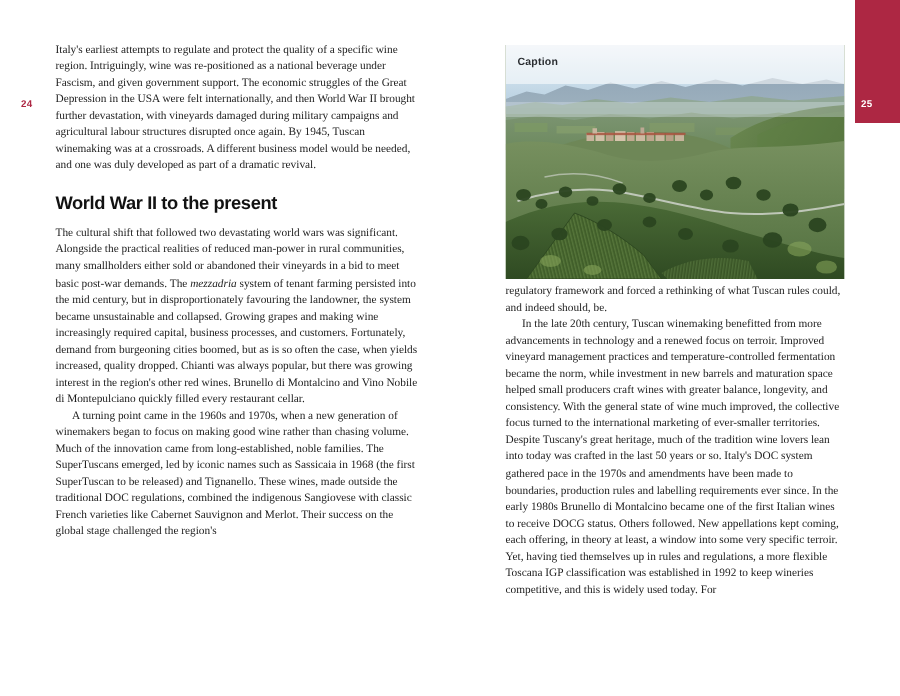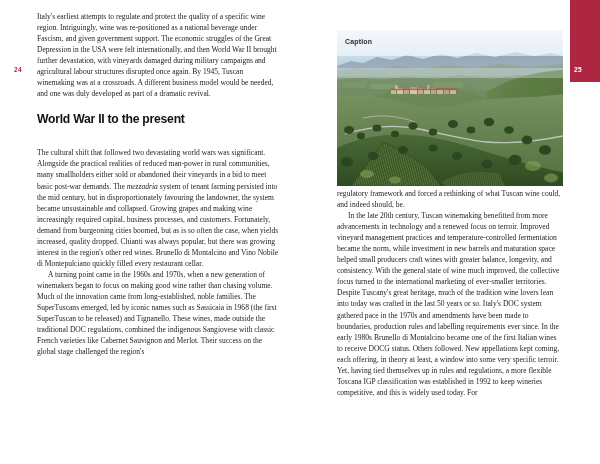--- a/index.html
+++ b/index.html
@@ -49,21 +49,21 @@
     font-size: 6.5px;
     font-weight: 700;
     letter-spacing: 0.3px;
     color: #ad2743;
   }
 
   
   .col-left {
     position: absolute;
     left: 37px;
-    top: 11px;
+    top: 27px;
     width: 243px;
   }
   .col-right {
     position: absolute;
     left: 337px;
     top: 188px;
     width: 226px;
   }
 
   p.body {
@@ -71,21 +71,21 @@
     font-size: 7.55px;
     line-height: 11.05px;
     text-align: left;
     color: #1c1c1c;
     -webkit-font-smoothing: antialiased;
   }
   p.body + p.body { text-indent: 11px; }
   p.body.no-indent { text-indent: 0; }
 
   h2.heading {
-    margin: 13px 0 21px 0;
+    margin: 13px 0 7px 0;
     font-family: "Liberation Sans", sans-serif;
     font-size: 12.2px;
     font-weight: 700;
     letter-spacing: -0.25px;
     color: #121212;
   }
 
   em { }
 
   
@@ -257,17 +257,17 @@
           <rect x="0" y="38" width="226" height="10" fill="#dfe9f0" opacity="0.35"></rect>
 
           <rect x="0" y="0" width="226" height="26" fill="#ffffff" opacity="0.55"></rect>
         </g>
       </svg>
     </div>
     <div class="caption">Caption</div>
   </div>
 
   <div class="col-right">
-    <p class="body no-indent">regulatory framework and forced a rethinking of what Tuscan wine could, and indeed should, be.</p>
+    <p class="body no-indent">regulatory framework and forced a rethinking of what Tuscan rules could, and indeed should, be.</p>
     <p class="body">In the late 20th century, Tuscan winemaking benefitted from more advancements in technology and a renewed focus on terroir. Improved vineyard management practices and temperature-controlled fermentation became the norm, while investment in new barrels and maturation space helped small producers craft wines with greater balance, longevity, and consistency. With the general state of wine much improved, the collective focus turned to the international marketing of ever-smaller territories. Despite Tuscany's great heritage, much of the tradition wine lovers lean into today was crafted in the last 50 years or so. Italy's DOC system gathered pace in the 1970s and amendments have been made to boundaries, production rules and labelling requirements ever since. In the early 1980s Brunello di Montalcino became one of the first Italian wines to receive DOCG status. Others followed. New appellations kept coming, each offering, in theory at least, a window into some very specific terroir. Yet, having tied themselves up in rules and regulations, a more flexible Toscana IGP classification was established in 1992 to keep wineries competitive, and this is widely used today. For</p>
   </div>
 
 </div>
 
 </body></html>

